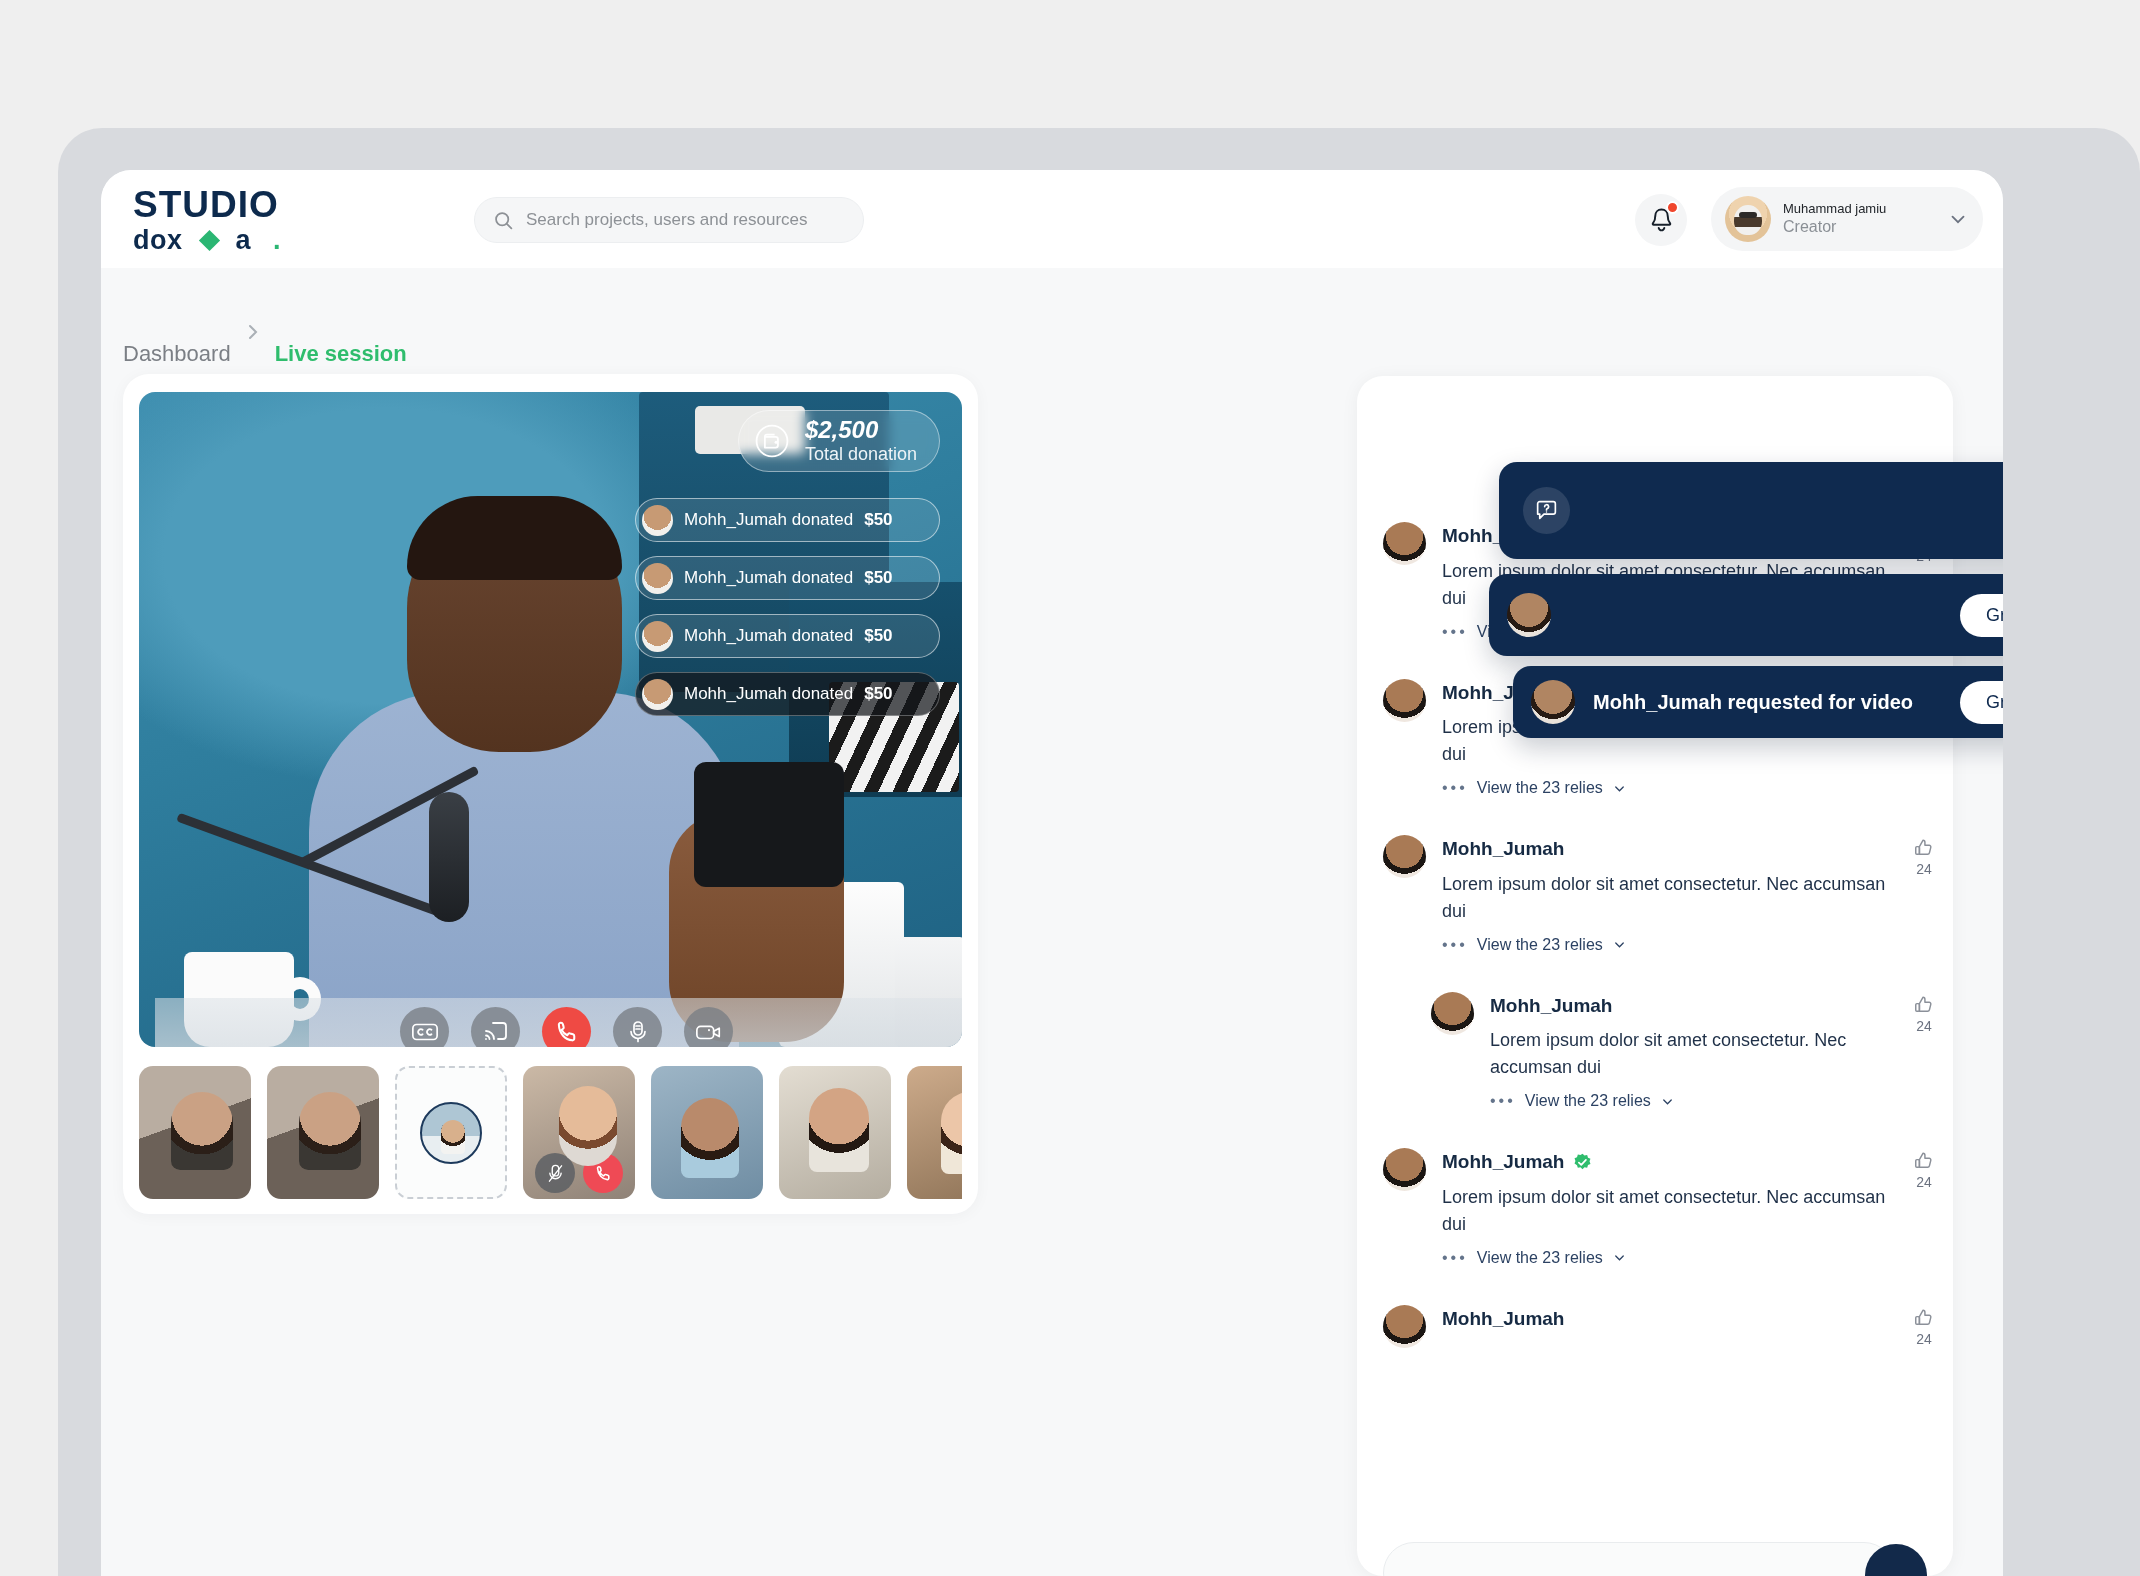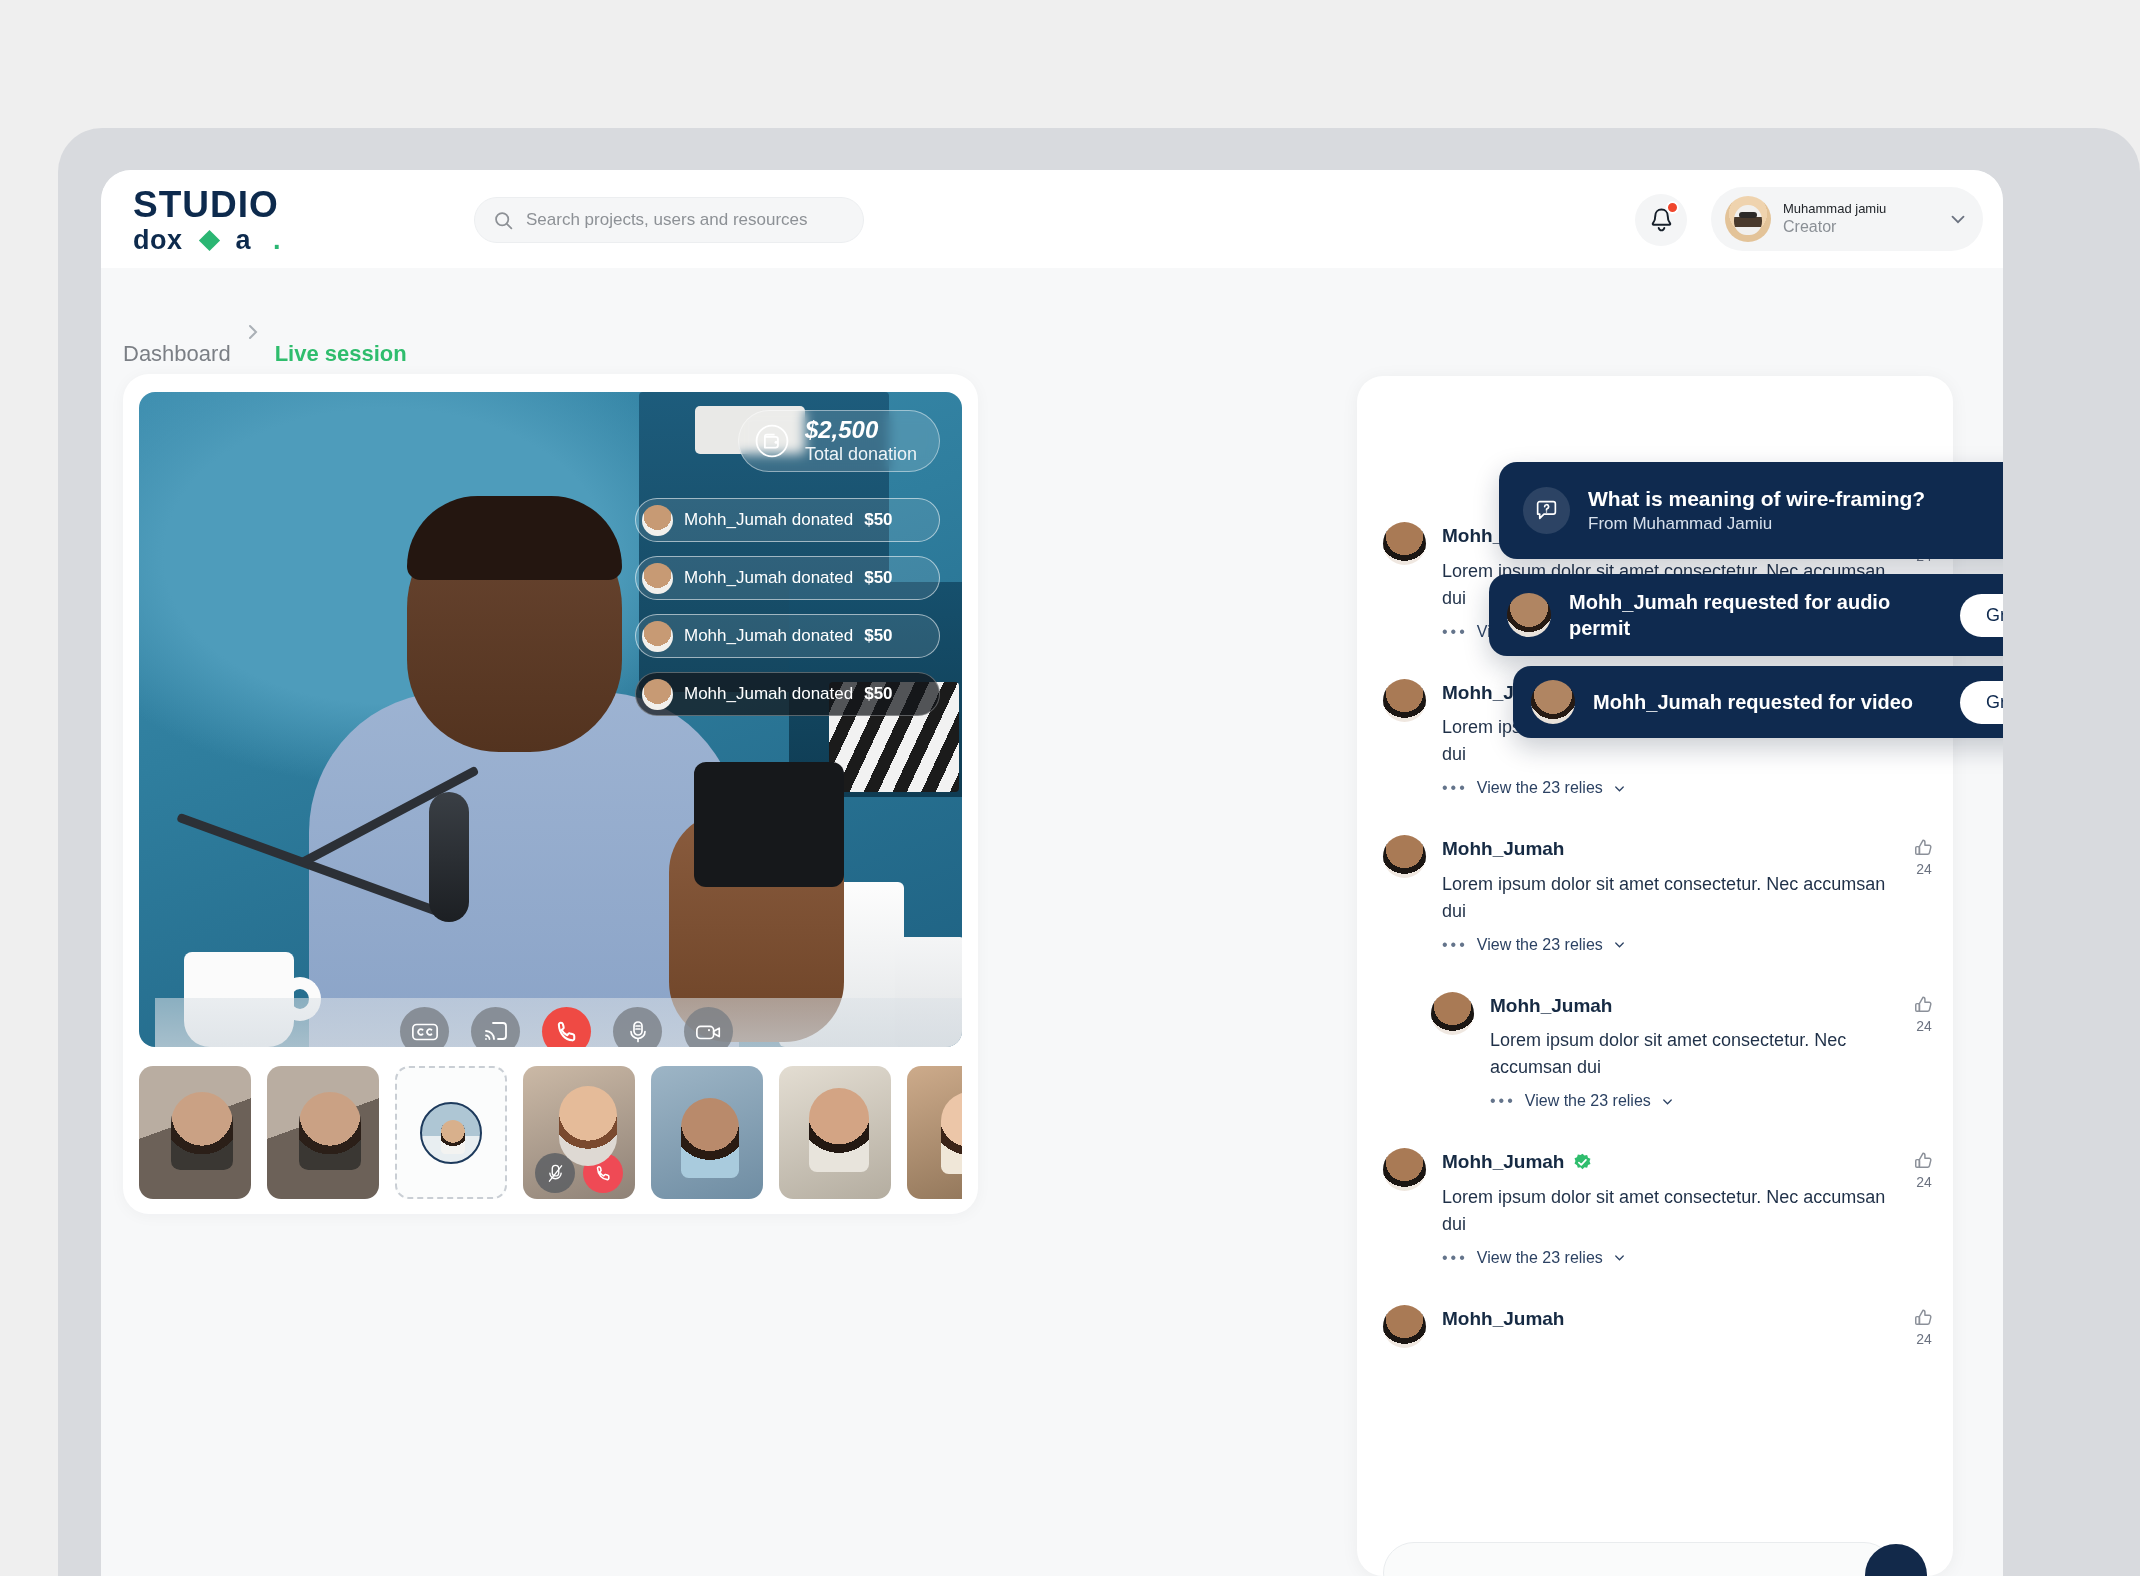--- a/index.html
+++ b/index.html
@@ -744,29 +744,24 @@
   </div>
 
   <div class="notif" id="notif-question">
     <div class="nq-icon">
       <svg width="25" height="25" viewBox="0 0 24 24" fill="none" stroke="#ffffff" stroke-width="1.6" stroke-linejoin="round">
         <path d="M3.5 5.5a2 2 0 0 1 2-2h13a2 2 0 0 1 2 2v8a2 2 0 0 1-2 2H9.5l-4 4v-4h-2z"></path>
         <path d="M10.2 8.3a1.9 1.9 0 1 1 2.6 1.8c-.5.2-.8.6-.8 1.1v.3" stroke-linecap="round"></path>
         <circle cx="12" cy="13.4" r=".7" fill="#fff" stroke="none"></circle>
       </svg>
     </div>
-    <div>
-      <div class="nq-title">What is meaning of wire-framing?</div>
-      <div class="nq-sub">From Muhammad Jamiu</div>
-    </div>
   </div>
 
   <div class="notif" id="notif-audio">
     <div class="n-avatar"></div>
-    <div class="n-text">Mohh_Jumah requested for audio permit</div>
     <div class="grant-btn">Grant</div>
   </div>
 
   <div class="notif" id="notif-video">
     <div class="n-avatar"></div>
     <div class="n-text">Mohh_Jumah requested for video</div>
     <div class="grant-btn">Grant</div>
   </div>
 
 </div>

